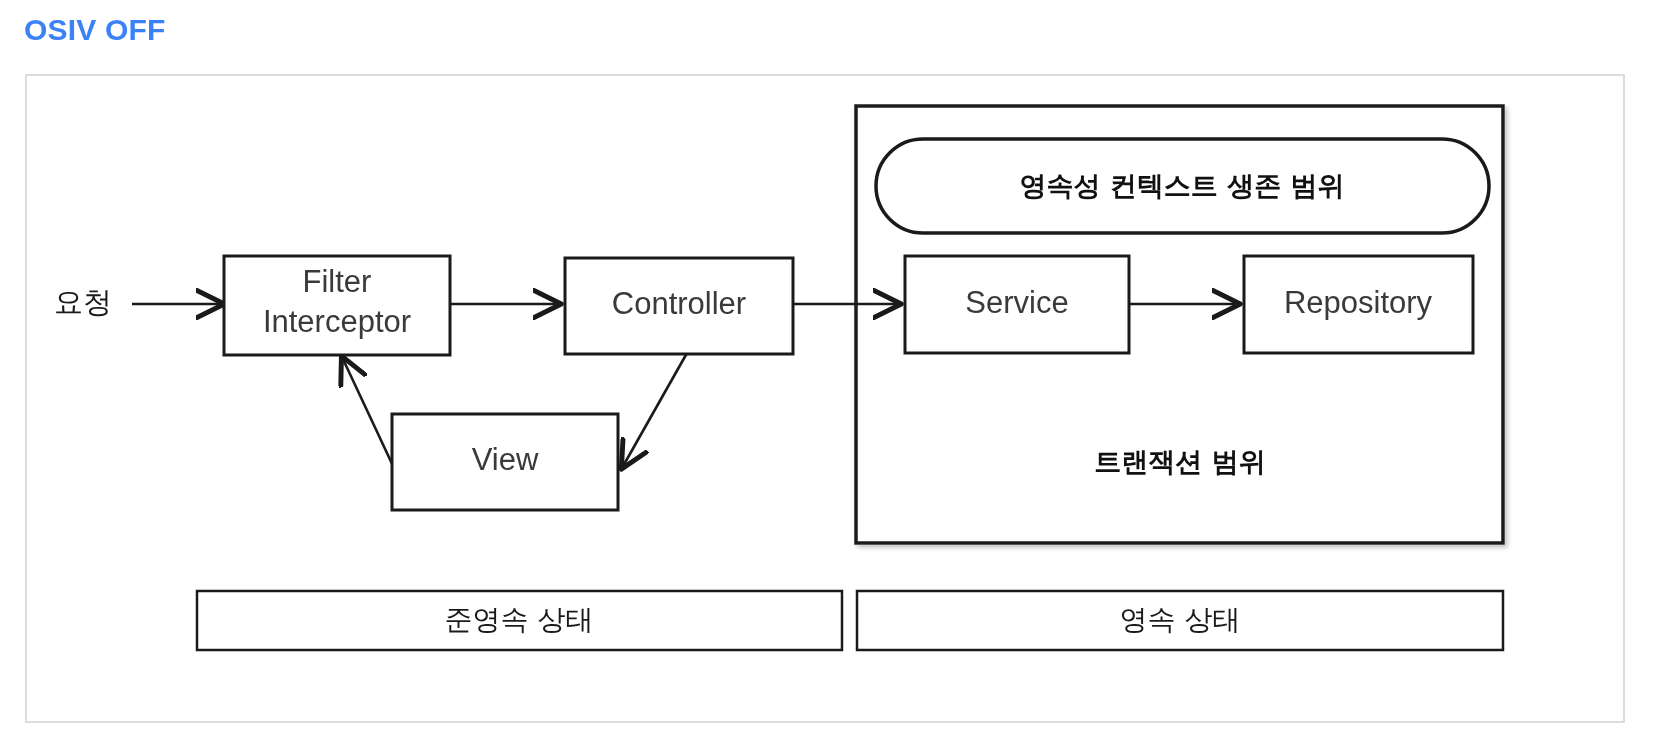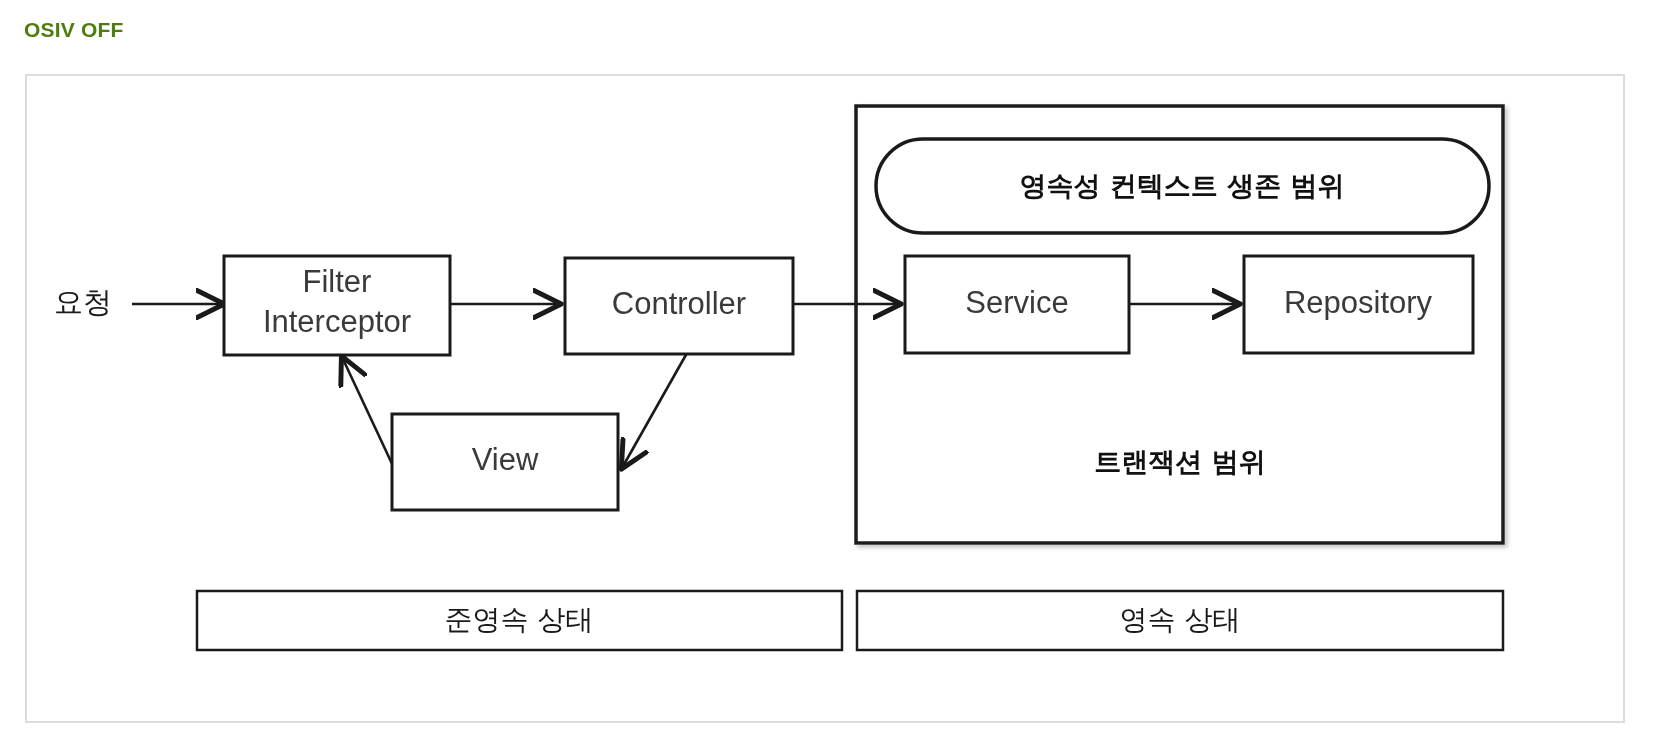--- a/index.html
+++ b/index.html
@@ -16,23 +16,23 @@
   #page {
     position: relative;
     width: 1656px;
     height: 752px;
     background: #ffffff;
   }
   #page-title {
     position: absolute;
     left: 24px;
     top: 8px;
-    font-size: 21px;
+    font-size: 30px;
     font-weight: 600;
-    color: #4d7c0f;
+    color: #3b82f6;
     letter-spacing: 0.2px;
     line-height: 44px;
     white-space: nowrap;
   }
   #diagram-frame {
     position: absolute;
     left: 25px;
     top: 74px;
     width: 1600px;
     height: 649px;

